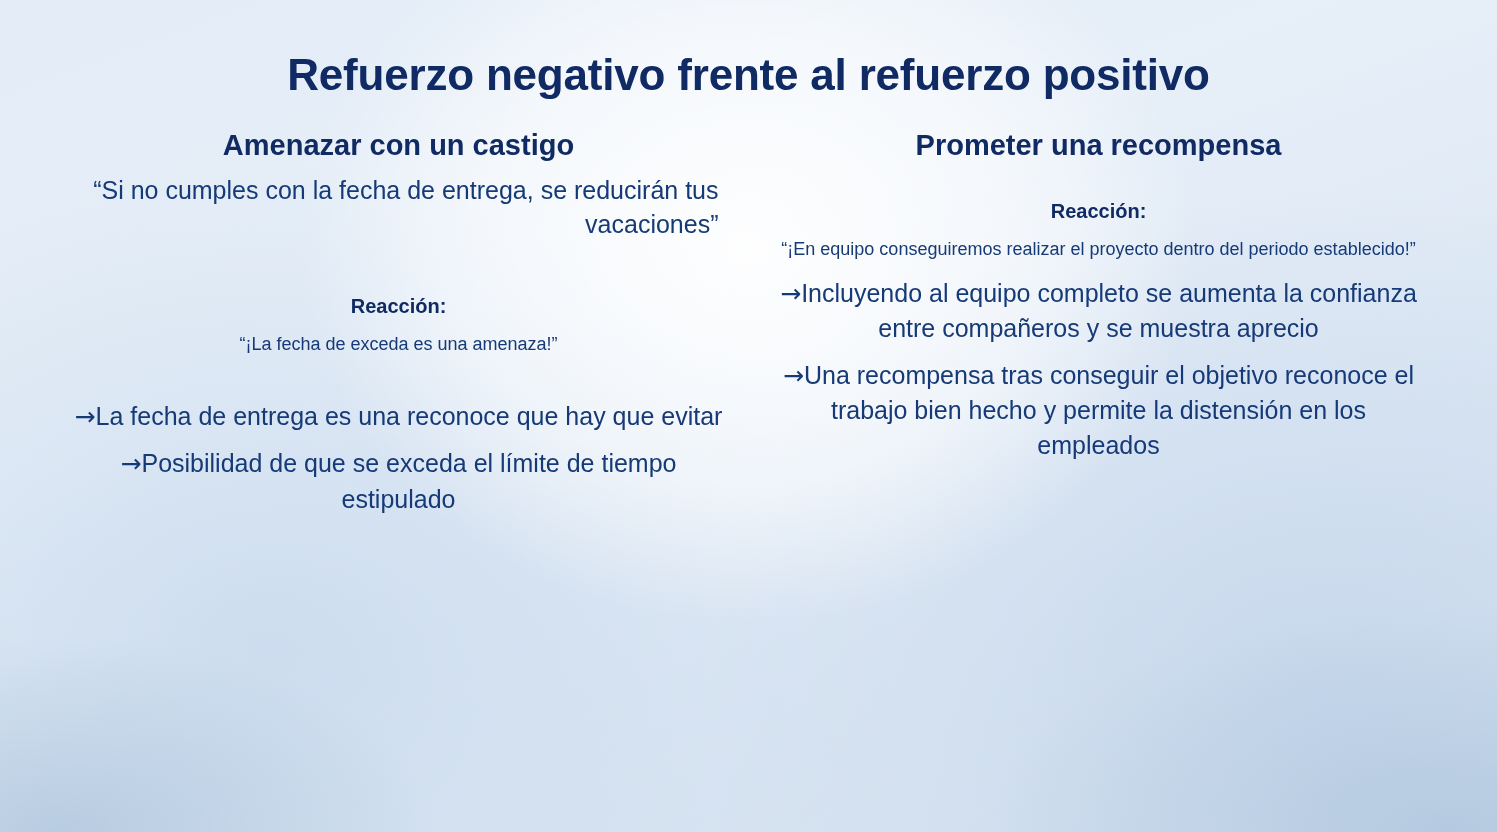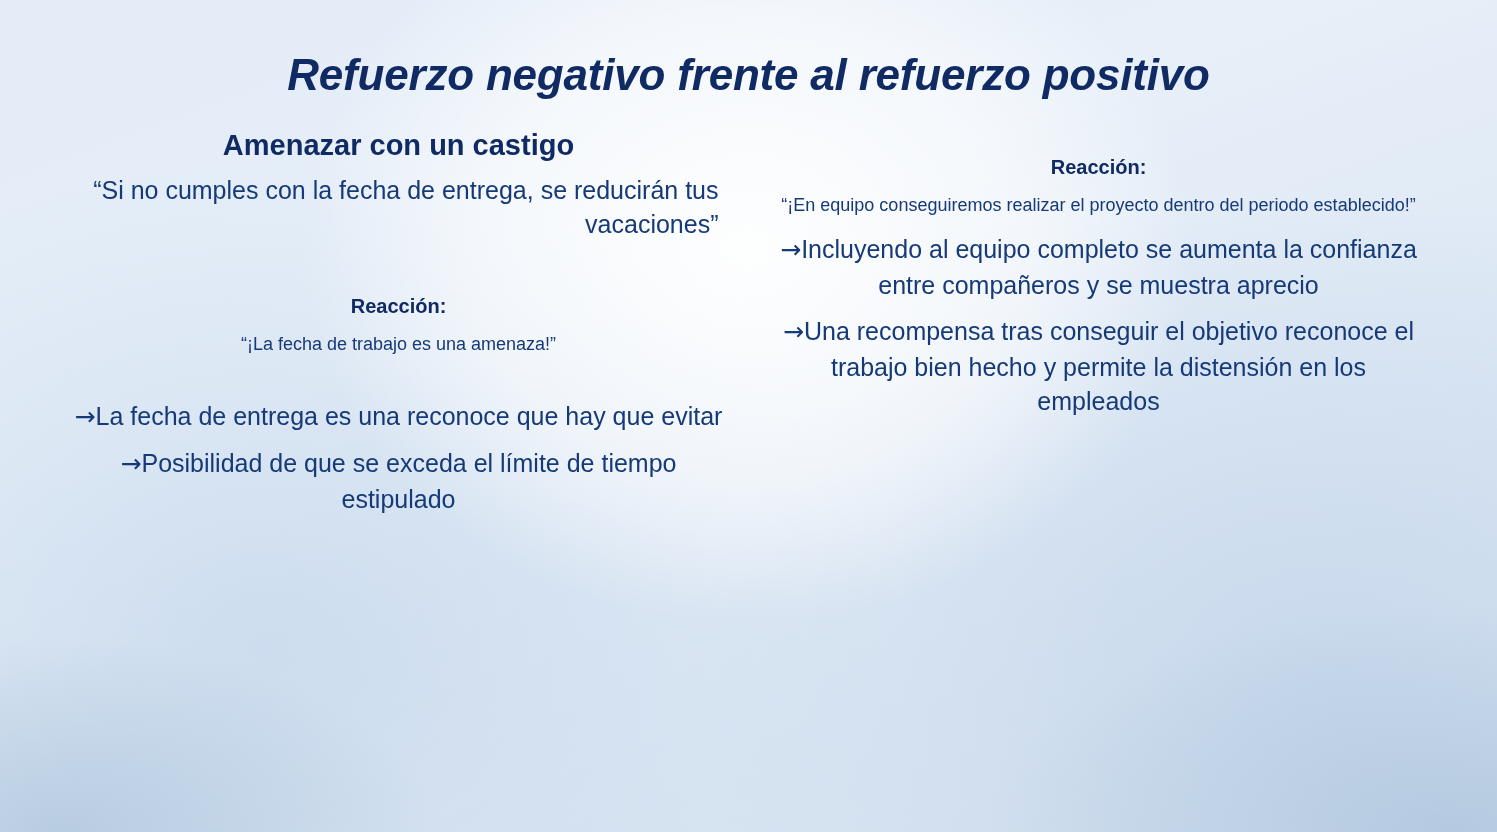--- a/index.html
+++ b/index.html
@@ -43,21 +43,20 @@
   .slide-title {
     position: relative;
     z-index: 2;
     text-align: center;
     font-size: 44px;
     font-weight: bold;
     letter-spacing: -0.2px;
     color: #102a63;
     padding-top: 22px;
     line-height: 1.1;
-    font-style: italic;
   }
 
   .columns {
     position: relative;
     z-index: 2;
     display: flex;
     justify-content: center;
     align-items: flex-start;
     margin-top: 28px;
   }
@@ -141,31 +140,32 @@
       <div class="col-heading">Amenazar con un castigo</div>
 
       <div class="quote">“Si no cumples con la fecha de entrega, se reducirán tus vacaciones”</div>
 
       <div class="gap-xl"></div>
 
       <div class="reaction-label">Reacción:</div>
 
       <div class="gap-sm"></div>
 
-      <div class="reaction-quote">“¡La fecha de trabajo es una amenaza!”</div>
+      <div class="reaction-quote">“¡La fecha de exceda es una amenaza!”</div>
 
       <div class="gap-lg"></div>
 
       <ul class="bullets">
         <li class="bullet"><span class="arrow">→</span><span>La fecha de entrega es una reconoce que hay que evitar</span></li>
         <li class="bullet"><span class="arrow">→</span><span>Posibilidad de que se exceda el límite de tiempo estipulado</span></li>
       </ul>
     </div>
 
     <div class="column col-right">
+      <div class="col-heading">Prometer una recompensa</div>
 
 
       <div class="gap-md"></div>
 
       <div class="reaction-label">Reacción:</div>
 
       <div class="gap-sm"></div>
 
       <div class="reaction-quote">“¡En equipo conseguiremos realizar el proyecto dentro del periodo establecido!”</div>
 

